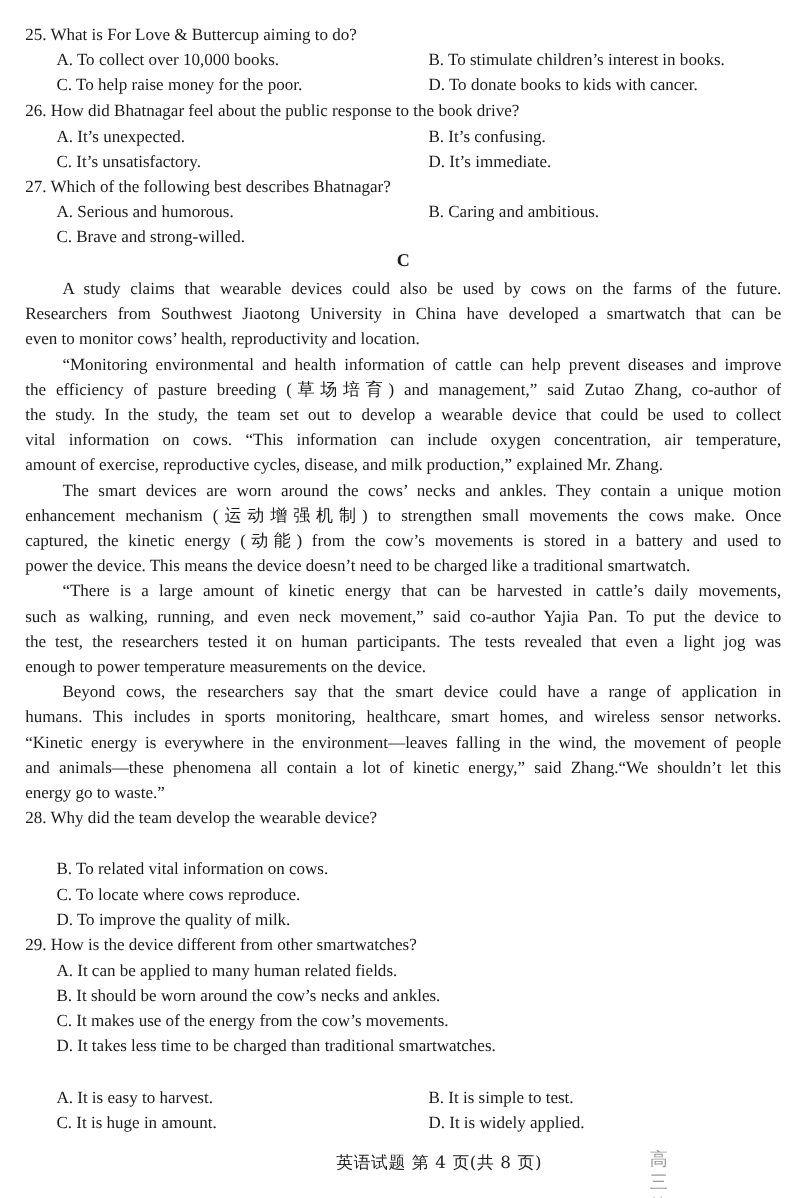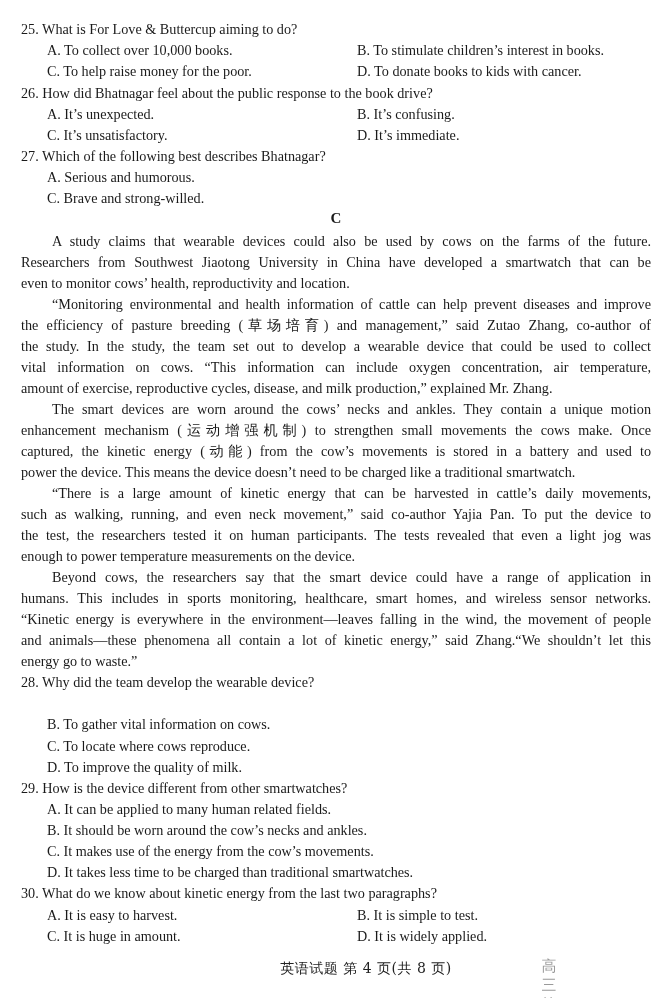--- a/index.html
+++ b/index.html
@@ -98,20 +98,21 @@
   <div class="line opt-l" style="top:104px">A. It’s unexpected.</div>
   <div class="line opt-r" style="top:104px">B. It’s confusing.</div>
   <div class="line opt-l" style="top:125px">C. It’s unsatisfactory.</div>
   <div class="line opt-r" style="top:125px">D. It’s immediate.</div>
 
   <div class="line q" style="top:146px">
     <span>27.</span>
     <span>Which of the following best describes Bhatnagar?</span>
   </div>
   <div class="line opt-l" style="top:167px">A. Serious and humorous.</div>
+  <div class="line opt-r" style="top:167px">B. Caring and ambitious.</div>
   <div class="line opt-l" style="top:188px">C. Brave and strong-willed.</div>
 
   <div class="section-title">C</div>
 
   <div>
     <div class="line just indent" style="top:231px">A study claims that wearable devices could also be used by cows on the farms of the future.</div>
     <div class="line just" style="top:252px">Researchers from Southwest Jiaotong University in China have developed a smartwatch that can be</div>
     <div class="line plain" style="top:273px">even to monitor cows’ health, reproductivity and location.</div>
     <div class="line just indent" style="top:294px">“Monitoring environmental and health information of cattle can help prevent diseases and improve</div>
     <div class="line just" style="top:315px">the efficiency of pasture breeding (草场培育) and management,” said Zutao Zhang, co-author of</div>
@@ -130,37 +131,33 @@
     <div class="line just" style="top:588px">humans. This includes in sports monitoring, healthcare, smart homes, and wireless sensor networks.</div>
     <div class="line just" style="top:609px">“Kinetic energy is everywhere in the environment—leaves falling in the wind, the movement of people</div>
     <div class="line just" style="top:630px">and animals—these phenomena all contain a lot of kinetic energy,” said Zhang.“We shouldn’t let this</div>
     <div class="line plain" style="top:651px">energy go to waste.”</div>
   </div>
 
   <div class="line q" style="top:672px">
     <span>28.</span>
     <span>Why did the team develop the wearable device?</span>
   </div>
-  <div class="line opt-l" style="top:714px">B. To gather vital information on cows.</div>
+  <div class="line opt-l" style="top:714px">B. To related vital information on cows.</div>
   <div class="line opt-l" style="top:736px">C. To locate where cows reproduce.</div>
   <div class="line opt-l" style="top:757px">D. To improve the quality of milk.</div>
 
   <div class="line q" style="top:778px">
     <span>29.</span>
     <span>How is the device different from other smartwatches?</span>
   </div>
   <div class="line opt-l" style="top:799px">A. It can be applied to many human related fields.</div>
   <div class="line opt-l" style="top:820px">B. It should be worn around the cow’s necks and ankles.</div>
   <div class="line opt-l" style="top:841px">C. It makes use of the energy from the cow’s movements.</div>
   <div class="line opt-l" style="top:862px">D. It takes less time to be charged than traditional smartwatches.</div>
 
-  <div class="line q" style="top:883px">
-    <span>30.</span>
-    <span>What do we know about kinetic energy from the last two paragraphs?</span>
-  </div>
   <div class="line opt-l" style="top:905px">A. It is easy to harvest.</div>
   <div class="line opt-r" style="top:905px">B. It is simple to test.</div>
   <div class="line opt-l" style="top:926px">C. It is huge in amount.</div>
   <div class="line opt-r" style="top:926px">D. It is widely applied.</div>
 
   <div class="footer">
     <span>英语试题 第 4 页(共 8 页)</span>
   </div>
 
   <div class="watermark">

